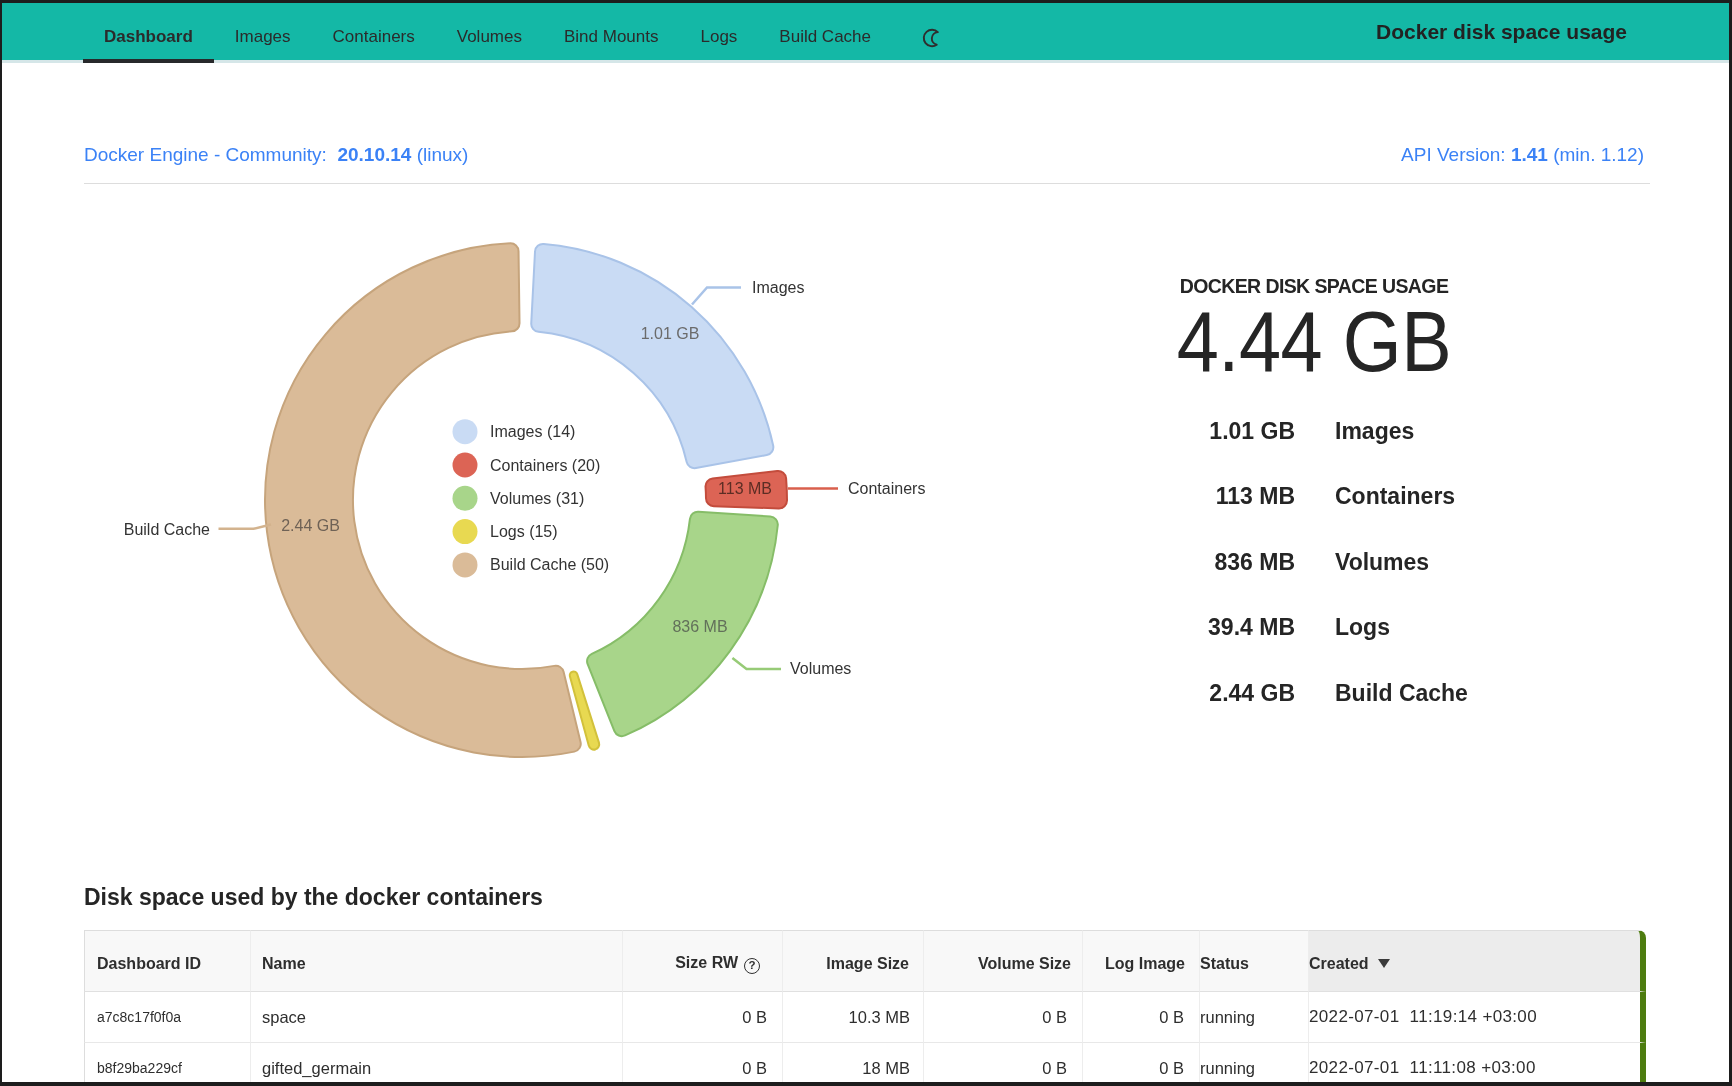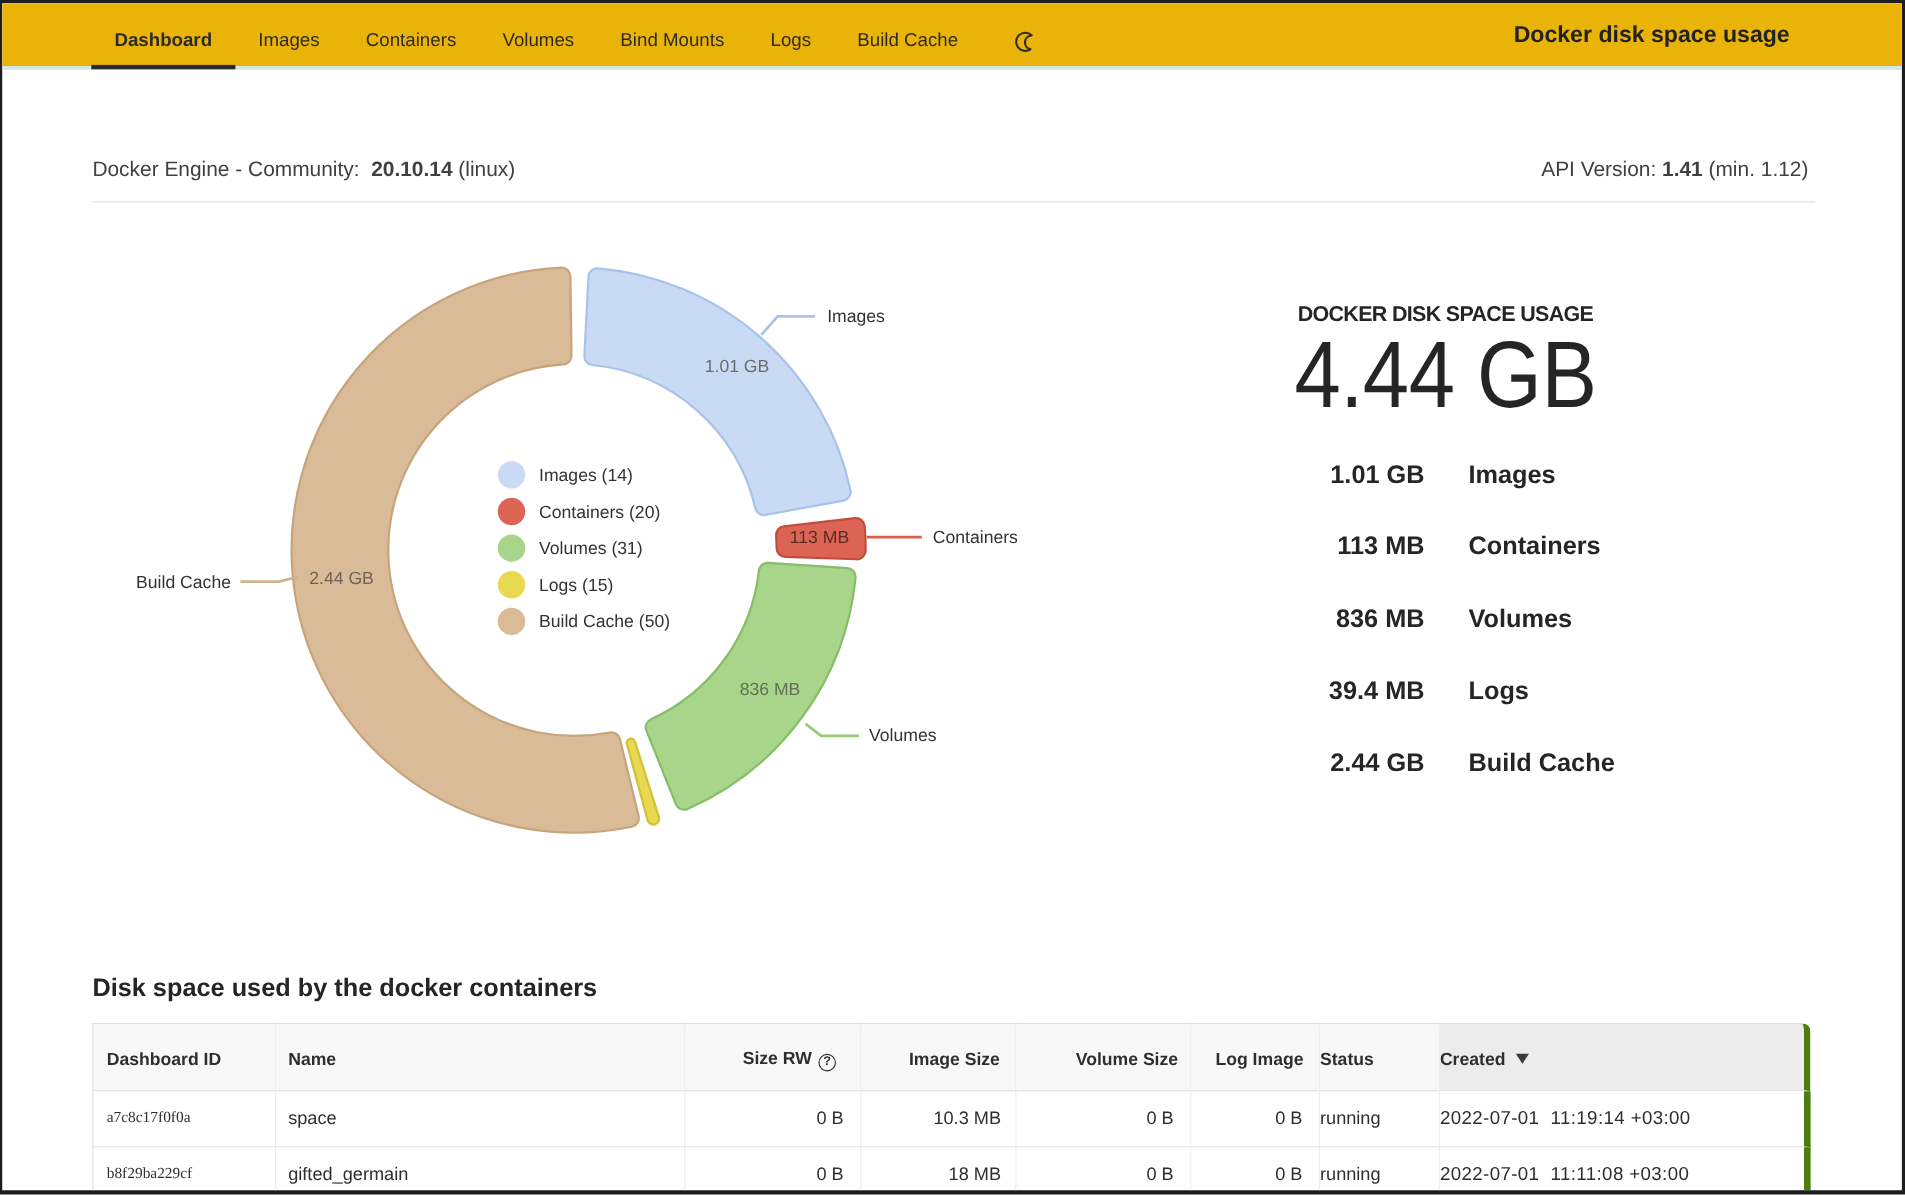--- a/index.html
+++ b/index.html
@@ -1,40 +1,40 @@
 <!DOCTYPE html>
 <html><head><meta charset="utf-8"><style>
 * {margin:0;padding:0;box-sizing:border-box}
 html,body {width:1732px;height:1086px}
 body {position:relative;background:#fff;border:3px solid #1d1d1d;border-left-width:2px;border-bottom-width:4px;
 font-family:"Liberation Sans",sans-serif;color:#2e2e2e;overflow:hidden}
-.nav {position:absolute;left:0;top:0;width:100%;height:60px;background:#eab308;border-bottom:3px solid #d5e6e8;display:flex;align-items:center;padding-left:81px;padding-top:11px}
+.nav {position:absolute;left:0;top:0;width:100%;height:60px;background:#14b8a6;border-bottom:3px solid #d5e6e8;display:flex;align-items:center;padding-left:81px;padding-top:11px}
 .tab {padding:0 21px;font-size:17px;color:#2b2b2b;height:100%;display:flex;align-items:center;position:relative}
 .tab.active {font-weight:bold}
 .tab.active::after {content:"";position:absolute;left:0;right:0;bottom:-3px;height:4px;background:#27292b}
 .navtitle {position:absolute;right:102px;top:17px;font-size:21px;font-weight:bold;color:#222}
-.meta {position:absolute;top:141px;font-size:19px;color:#404040}
+.meta {position:absolute;top:141px;font-size:19px;color:#3b82f6}
 .sep {position:absolute;left:82px;top:180px;width:1566px;height:1px;background:#ddd}
 .duh {position:absolute;left:1102px;top:272px;width:420px;text-align:center;font-size:19.5px;font-weight:bold;letter-spacing:-0.6px;color:#252525}
 .dun {position:absolute;left:1102px;top:289px;width:420px;text-align:center;font-size:86px;letter-spacing:-0.5px;color:#252525;transform:scaleX(0.88);transform-origin:50% 50%}
 .srow {position:absolute;left:0;width:100%;font-size:23px;font-weight:bold;color:#252525}
 .sval {position:absolute;left:1093px;width:200px;text-align:right}
 .slab {position:absolute;left:1333px}
 .h2 {position:absolute;left:82px;top:881px;font-size:23px;font-weight:bold;color:#252525}
 table {position:absolute;left:82px;top:927px;width:1562px;border-collapse:separate;border-spacing:0;table-layout:fixed;font-size:16.5px;color:#2e2e2e}
 th,td {border-right:1px solid #ededed;overflow:hidden;white-space:nowrap}
 th {height:62px;background:#f8f8f8;font-size:16px;border-top:1px solid #ddd;border-bottom:1px solid #e0e0e0;padding-top:5px}
 td {height:51px;border-bottom:1px solid #e8e8e8}
 th:first-child,td:first-child {border-left:1px solid #ddd}
 th:last-child,td:last-child {border-right:6px solid #4d7c0f}
 th.created {background:#ececec}
 .tl {text-align:left;padding-left:12px}
 .tr {text-align:right;padding-right:15px}
 .tc {text-align:left}
-.mono {font-family:Liberation Serif, serif;font-size:14px}
+.mono {font-family:Liberation Sans, sans-serif;font-size:14px}
 .qm {display:inline-block;width:16px;height:16px;border:1.8px solid #303030;border-radius:50%;font-size:11.5px;font-weight:bold;color:#303030;text-align:center;line-height:12.5px;vertical-align:-1px;margin-left:6px}
 .arr {display:inline-block;width:0;height:0;border-left:6.5px solid transparent;border-right:6.5px solid transparent;border-top:9px solid #3a3a3a;vertical-align:1px;margin-left:9px}
 </style></head><body>
 <div class="nav">
 <div class="tab active">Dashboard</div>
 <div class="tab">Images</div>
 <div class="tab">Containers</div>
 <div class="tab">Volumes</div>
 <div class="tab">Bind Mounts</div>
 <div class="tab">Logs</div>

